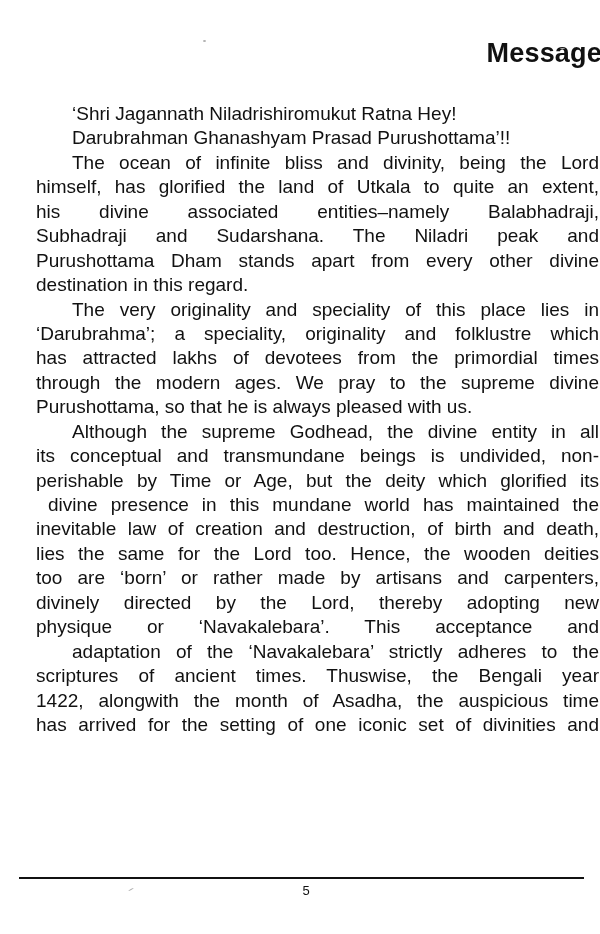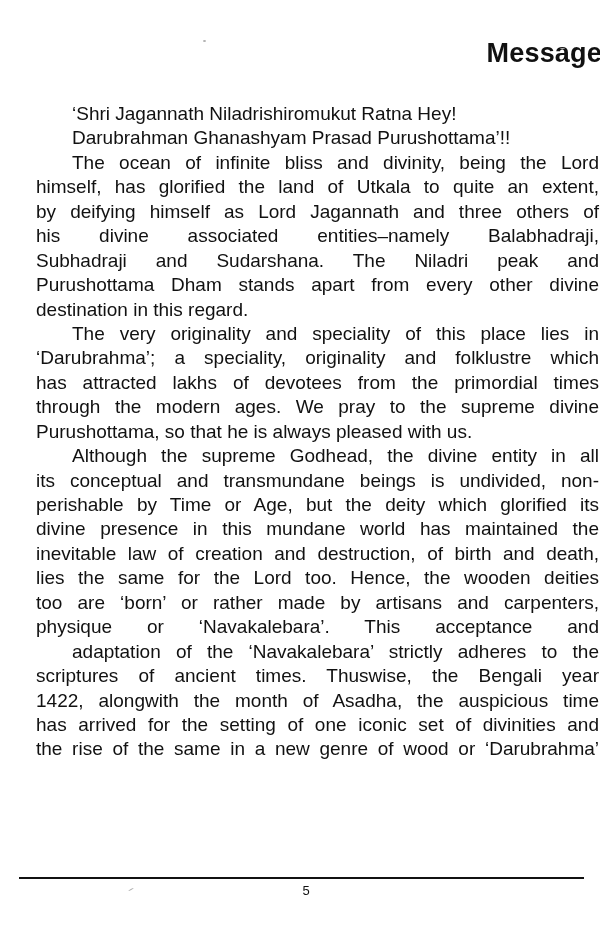--- a/index.html
+++ b/index.html
@@ -69,43 +69,42 @@
 </head>
 <body>
 
 <h1 class="page-title">Message</h1>
 
 <div class="body-text" id="body-text">
     <span class="line indent last">‘Shri Jagannath Niladrishiromukut Ratna Hey!</span>
     <span class="line indent last">Darubrahman Ghanashyam Prasad Purushottama’!!</span>
     <span class="line indent" style="word-spacing: 0px;">The ocean of infinite bliss and divinity, being the Lord</span>
     <span class="line" style="word-spacing: 0px;">himself, has glorified the land of Utkala to quite an extent,</span>
-    <span class="line" style="word-spacing: 0px;">by deifying himself as Lord Jagannath and three others of</span>
     <span class="line" style="word-spacing: 0px;">his divine associated entities–namely Balabhadraji,</span>
     <span class="line" style="word-spacing: 0px;">Subhadraji and Sudarshana. The Niladri peak and</span>
     <span class="line" style="word-spacing: 0px;">Purushottama Dham stands apart from every other divine</span>
     <span class="line last">destination in this regard.</span>
     <span class="line indent" style="word-spacing: 0px;">The very originality and speciality of this place lies in</span>
     <span class="line" style="word-spacing: 0px;">‘Darubrahma’; a speciality, originality and folklustre which</span>
     <span class="line" style="word-spacing: 0px;">has attracted lakhs of devotees from the primordial times</span>
     <span class="line" style="word-spacing: 0px;">through the modern ages. We pray to the supreme divine</span>
     <span class="line last">Purushottama, so that he is always pleased with us.</span>
     <span class="line indent" style="word-spacing: 0px;">Although the supreme Godhead, the divine entity in all</span>
     <span class="line" style="word-spacing: 0px;">its conceptual and transmundane beings is undivided, non-</span>
     <span class="line" style="word-spacing: 0px;">perishable by Time or Age, but the deity which glorified its</span>
-    <span class="line" style="word-spacing: 0px;">divine presence in this mundane world has maintained the</span>
+    <span class="line" style="word-spacing: 0px; margin-left: 12px;">divine presence in this mundane world has maintained the</span>
     <span class="line" style="word-spacing: 0px;">inevitable law of creation and destruction, of birth and death,</span>
     <span class="line" style="word-spacing: 0px;">lies the same for the Lord too. Hence, the wooden deities</span>
     <span class="line" style="word-spacing: 0px;">too are ‘born’ or rather made by artisans and carpenters,</span>
+    <span class="line" style="word-spacing: 0px;">divinely directed by the Lord, thereby adopting new</span>
     <span class="line" style="word-spacing: 0px;">physique or ‘Navakalebara’. This acceptance and</span>
     <span class="line" style="word-spacing: 0px; margin-left: 36px;">adaptation of the ‘Navakalebara’ strictly adheres to the</span>
     <span class="line" style="word-spacing: 0px;">scriptures of ancient times. Thuswise, the Bengali year</span>
     <span class="line" style="word-spacing: 0px;">1422, alongwith the month of Asadha, the auspicious time</span>
     <span class="line" style="word-spacing: 0px;">has arrived for the setting of one iconic set of divinities and</span>
-    <span class="line" style="word-spacing: 0px;">the rise of the same in a new genre of wood or ‘Darubrahma’</span>
   </div>
 
 <div class="rule"></div>
 
 <div class="page-number">5</div>
 
 <div class="speck" style="left:203px;top:40px;width:3px;height:2px;"></div>
 <div class="speck" style="left:128px;top:889px;width:6px;height:1px;transform:rotate(-30deg);"></div>
 <div class="speck" style="left:560px;top:48px;width:5px;height:1px;"></div>
 

